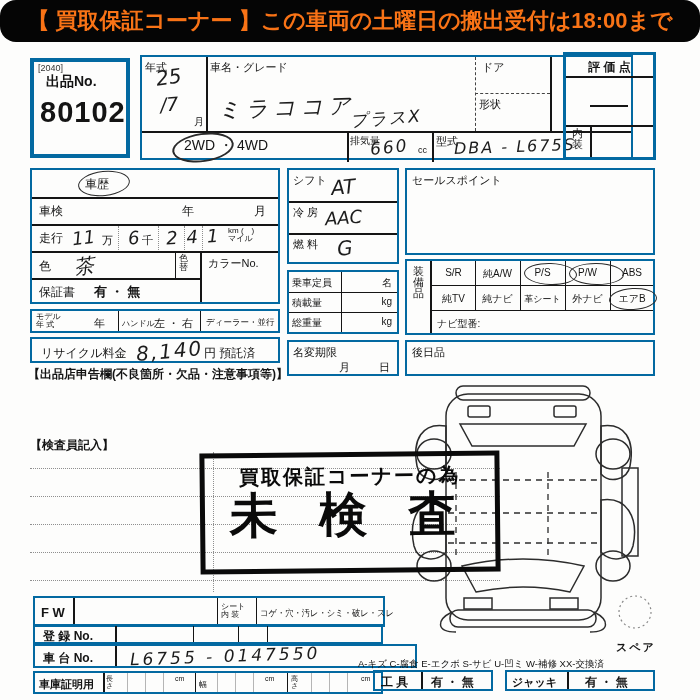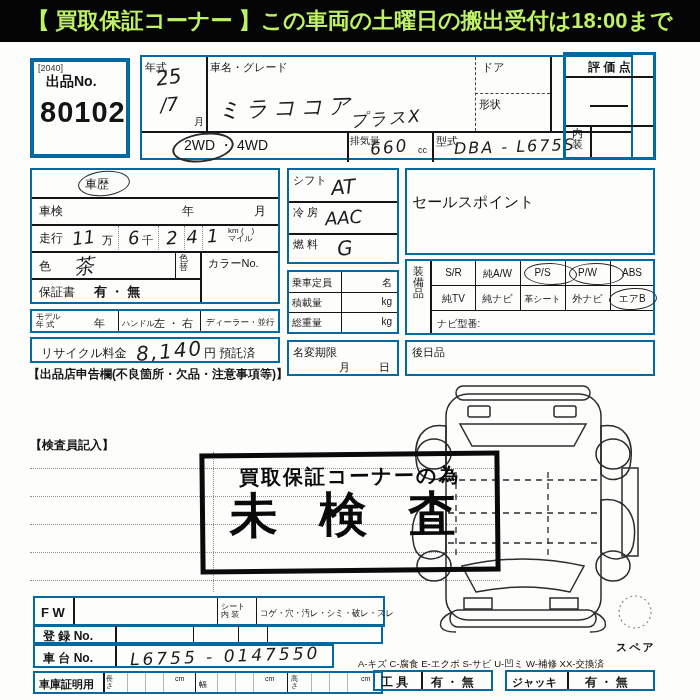--- a/index.html
+++ b/index.html
@@ -13,22 +13,22 @@
   .hl{position:absolute;border-top:2px solid #151515;height:0;}
   .hl1{position:absolute;border-top:1px solid #151515;height:0;}
   .dash-v{position:absolute;border-left:1px dashed #444;width:0;}
   .dash-h{position:absolute;border-top:1px dashed #444;height:0;}
   .dot-h{position:absolute;border-top:1px dotted #8f8f8f;height:0;}
   .dot-v{position:absolute;border-left:1px dotted #8f8f8f;width:0;}
   .lbl{position:absolute;white-space:nowrap;}
   .hand{position:absolute;font-style:italic;font-family:"DejaVu Sans",sans-serif;
         color:#1c1c1c;white-space:nowrap;}
   .ellipse{position:absolute;border:2px solid #2a2a2a;border-radius:50%;background:transparent;}
-  .banner{position:absolute;left:0;top:0;width:700px;height:42px;background:#050505;color:#bef264;
-          font-size:22px;font-weight:bold;text-align:center;line-height:42px;white-space:nowrap;}
+  .banner{position:absolute;left:0;top:0;width:700px;height:42px;background:#050505;color:#f97316;
+          font-size:22px;font-weight:bold;text-align:center;line-height:42px;white-space:nowrap;border-radius:16px;}
   .stamp{position:absolute;left:200px;top:452px;width:300px;height:121px;border:5px solid #0a0a0a;
          box-sizing:border-box;transform:rotate(-0.6deg);text-align:center;background:transparent;}
   .stamp .l1{font-size:20px;font-weight:bold;letter-spacing:2px;margin-top:6px;color:#0a0a0a;}
   .stamp .l2{font-size:48px;font-weight:bold;letter-spacing:14px;line-height:1.05;color:#0a0a0a;}
   .stack{line-height:1.0;}
   svg{position:absolute;overflow:visible;}
 </style>
 </head>
 <body>
 
@@ -140,21 +140,21 @@
   <span class="lbl" style="right:5px;top:44px;font-size:10px;">kg</span>
 </div>
 
 <div class="bx" style="left:287px;top:340px;width:112px;height:36px;">
   <span class="lbl" style="left:4px;top:3px;font-size:11px;">名変期限</span>
   <span class="lbl" style="left:50px;top:18px;font-size:11px;">月</span>
   <span class="lbl" style="left:90px;top:18px;font-size:11px;">日</span>
 </div>
 
 <div class="bx" style="left:405px;top:168px;width:250px;height:87px;">
-  <span class="lbl" style="left:5px;top:3px;font-size:15px;margin-top:20px;">セールスポイント</span>
+  <span class="lbl" style="left:5px;top:3px;font-size:11px;">セールスポイント</span>
 </div>
 
 <div class="bx" style="left:405px;top:259px;width:250px;height:76px;">
   <div class="vl" style="left:23px;top:0;height:72px;"></div>
   <span class="lbl stack" style="left:6px;top:5px;font-size:11px;"><span>装</span><br><span>備</span><br><span>品</span></span>
   <div class="hl1" style="left:23px;top:24px;width:223px;"></div>
   <div class="hl1" style="left:23px;top:49px;width:223px;"></div>
   <div class="vl1" style="left:68px;top:0;height:49px;"></div>
   <div class="vl1" style="left:113px;top:0;height:49px;"></div>
   <div class="vl1" style="left:158px;top:0;height:49px;"></div>
@@ -271,21 +271,21 @@
 </div>
 
 <div class="bx" style="left:33px;top:624px;width:350px;height:20px;">
   <div class="vl" style="left:80px;top:0;height:16px;"></div>
   <span class="lbl" style="left:8px;top:2px;font-size:12px;font-weight:bold;">登 録 No.</span>
   <div class="vl1" style="left:158px;top:0;height:16px;"></div>
   <div class="vl1" style="left:203px;top:0;height:16px;"></div>
   <div class="vl1" style="left:232px;top:0;height:16px;"></div>
 </div>
 
-<div class="bx" style="left:33px;top:644px;width:301px;height:24px;text-decoration:underline;">
+<div class="bx" style="left:33px;top:644px;width:384px;height:24px;text-decoration:underline;">
   <div class="vl" style="left:80px;top:0;height:20px;"></div>
   <span class="lbl" style="left:8px;top:4px;font-size:12px;font-weight:bold;">車 台 No.</span>
   <span class="hand" style="left:95px;top:0px;font-size:17px;letter-spacing:3px;transform:rotate(-2deg);">L6755 - 0147550</span>
 </div>
 
 <div class="bx" style="left:33px;top:671px;width:350px;height:23px;">
   <div class="vl" style="left:68px;top:0;height:19px;"></div>
   <span class="lbl" style="left:4px;top:4px;font-size:11px;font-weight:bold;">車庫証明用</span>
   <span class="lbl stack" style="left:71px;top:2px;font-size:7px;"><span>長</span><br><span>さ</span></span>
   <div class="vlg" style="left:92px;top:0;height:19px;"></div>

